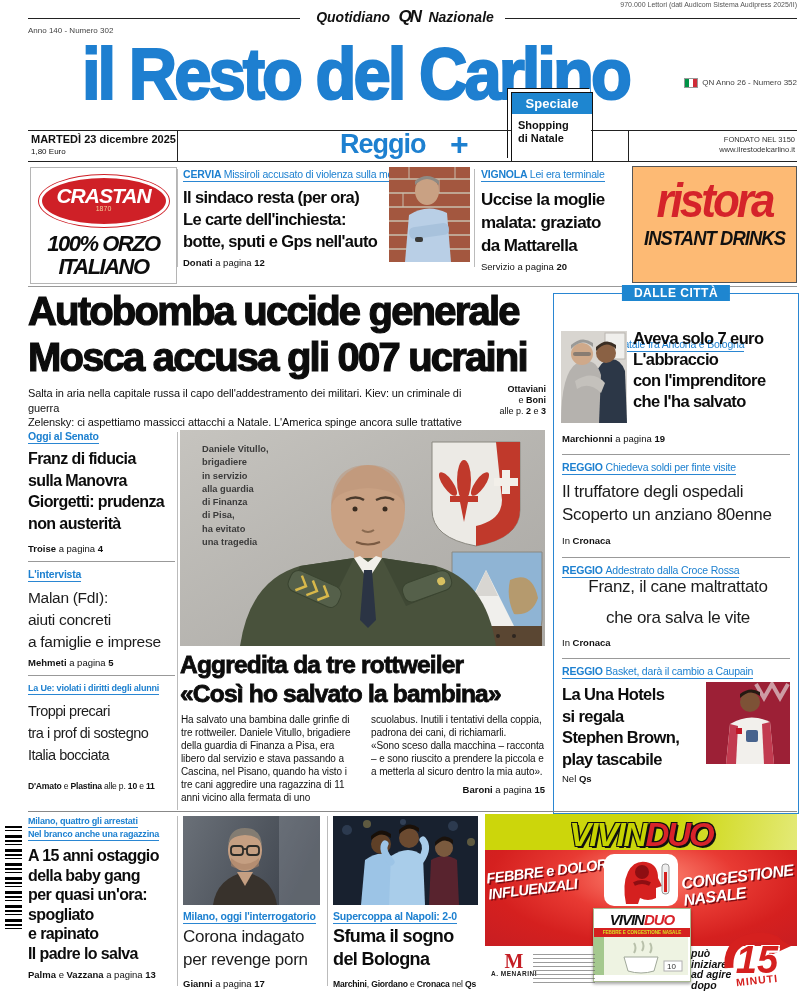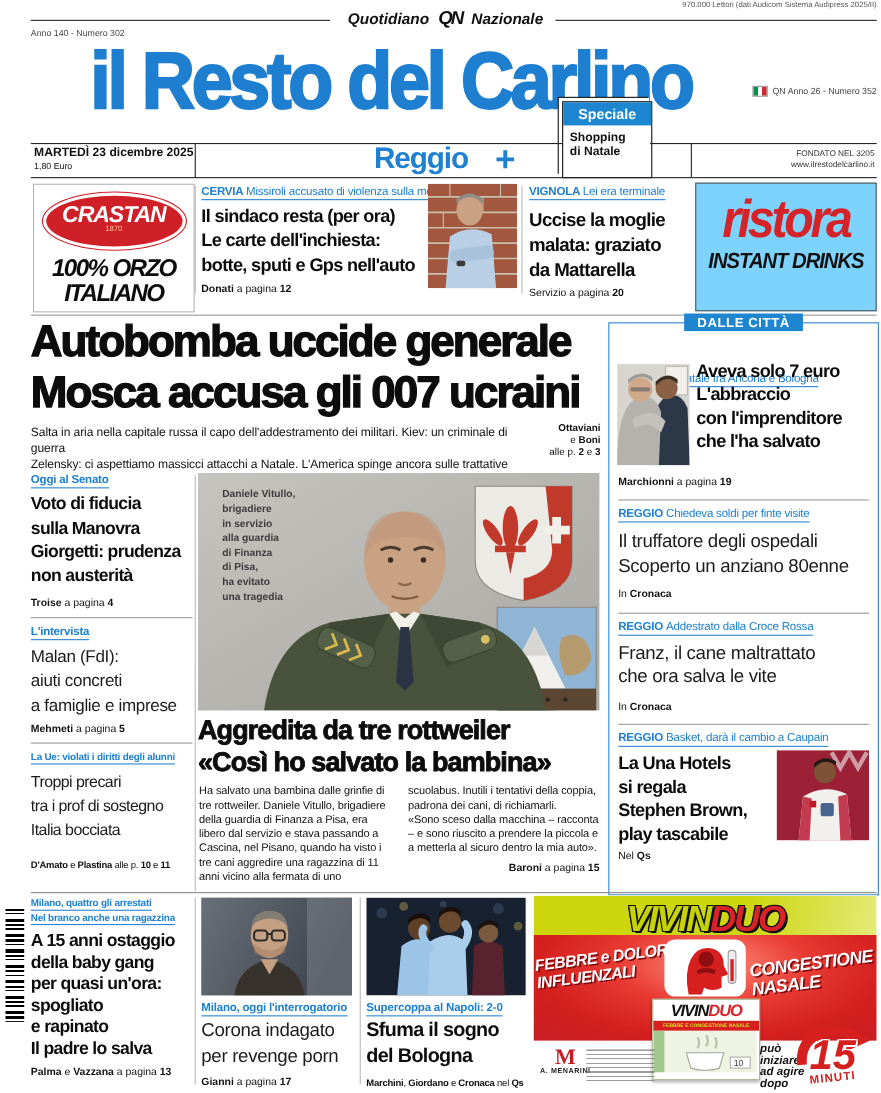--- a/index.html
+++ b/index.html
@@ -60,21 +60,21 @@
 
   <div class="abs rule-dark" style="left:28px;top:130px;width:483px;"></div>
   <div class="abs rule-dark" style="left:591px;top:130px;width:206px;"></div>
   <div class="abs rule-dark" style="left:28px;top:161px;width:769px;"></div>
   <div class="abs rule-v-dark" style="left:177px;top:130px;height:31px;"></div>
   <div class="abs rule-v-dark" style="left:628px;top:130px;height:31px;"></div>
   <div class="abs" style="left:31px;top:133px;font-size:11px;font-weight:700;">MARTEDÌ 23 dicembre 2025</div>
   <div class="abs" style="left:31px;top:147px;font-size:8px;">1,80 Euro</div>
   <div class="abs blue" style="left:340px;top:129px;font-size:27px;font-weight:700;letter-spacing:-1px;">Reggio</div>
   <div class="abs blue" style="left:450px;top:126px;font-size:32px;font-weight:700;">+</div>
-  <div class="abs" style="top:135px;right:6px;font-size:7.5px;color:#333;text-align:right;">FONDATO NEL 3205</div>
+  <div class="abs" style="top:135px;right:6px;font-size:7.5px;color:#333;text-align:right;">FONDATO NEL 3150</div>
   <div class="abs" style="top:145px;right:6px;font-size:7.5px;color:#333;text-align:right;">www.ilrestodelcarlino.it</div>
 
   <div class="abs adbox" style="left:30px;top:167px;width:145px;height:115px;">
     <div style="margin:7px auto 0;width:124px;height:46px;background:#cf2027;border-radius:50%;border:3px solid #fff;box-shadow:0 0 0 1px #cf2027;text-align:center;">
       <div style="font-size:21px;font-weight:700;font-style:italic;color:#fff;letter-spacing:-1px;margin-top:6px;">CRASTAN</div>
       <div style="font-size:7px;color:#f3cf9a;margin-top:-3px;">1870</div>
     </div>
     <div class="pre" style="margin-top:5px;text-align:center;font-size:22px;line-height:23px;font-weight:700;font-style:italic;letter-spacing:-1.5px;color:#0d0d0d;">100% ORZO
 ITALIANO</div>
   </div>
@@ -108,21 +108,21 @@
     <rect x="26" y="70" width="8" height="5" rx="2" fill="#3a3a38"></rect>
   </svg>
   <div class="abs rule-v" style="left:474px;top:169px;height:98px;"></div>
 
   <div class="abs k" style="left:481px;top:168px;"><span class="b">VIGNOLA </span><span>Lei era terminale</span></div>
   <div class="abs hl" style="left:481px;top:188px;width:150px;font-size:17px;line-height:23px;">Uccise la moglie
 malata: graziato
 da Mattarella</div>
   <div class="abs by" style="left:481px;top:261px;"><span>Servizio a pagina </span><span class="b">20</span></div>
 
-  <div class="abs" style="left:632px;top:166px;width:163px;height:115px;border:1px solid #555;background:#7dd3fc;text-align:center;">
+  <div class="abs" style="left:632px;top:166px;width:163px;height:115px;border:1px solid #555;background:#fdba74;text-align:center;">
     <div style="font-size:44px;font-weight:700;font-style:italic;color:#d5232a;letter-spacing:-3px;margin-top:8px;transform:scaleY(1.1);">ristora</div>
     <div style="font-size:20px;font-weight:700;font-style:italic;color:#111;letter-spacing:-1px;transform:scaleX(.92);margin-top:2px;">INSTANT DRINKS</div>
   </div>
   <div class="abs rule-h" style="left:28px;top:286px;width:769px;"></div>
 
   <div class="abs hl" style="left:28px;top:288px;font-size:40px;line-height:46px;letter-spacing:-1.8px;-webkit-text-stroke:1.2px #0c0c0c;">Autobomba uccide generale
 Mosca accusa gli 007 ucraini</div>
   <div class="abs pre" style="left:28px;top:386px;width:452px;font-size:11px;line-height:14.5px;letter-spacing:-0.1px;color:#111;">Salta in aria nella capitale russa il capo dell'addestramento dei militari. Kiev: un criminale di guerra
 Zelensky: ci aspettiamo massicci attacchi a Natale. L'America spinge ancora sulle trattative</div>
   <div class="abs by pre" style="left:474px;top:384px;width:72px;text-align:right;font-size:9px;line-height:11px;"><span class="b">Ottaviani</span><span>
@@ -152,21 +152,21 @@
     <div class="abs by" style="left:8px;top:139px;"><span class="b">Marchionni</span><span> a pagina </span><span class="b">19</span></div>
 
     <div class="abs rule-h" style="left:8px;top:160px;width:228px;"></div>
     <div class="abs k" style="left:8px;top:167px;"><span class="b">REGGIO </span><span>Chiedeva soldi per finte visite</span></div>
     <div class="abs hl light" style="left:8px;top:186px;width:232px;font-size:17px;line-height:23px;">Il truffatore degli ospedali
 Scoperto un anziano 80enne</div>
     <div class="abs by" style="left:8px;top:241px;"><span>In </span><span class="b">Cronaca</span></div>
 
     <div class="abs rule-h" style="left:8px;top:263px;width:228px;"></div>
     <div class="abs k" style="left:8px;top:270px;"><span class="b">REGGIO </span><span>Addestrato dalla Croce Rossa</span></div>
-    <div class="abs hl light" style="left:8px;top:289px;width:232px;font-size:17px;line-height:21px;">Franz, il cane maltrattato
+    <div class="abs hl light" style="left:8px;top:277px;width:232px;font-size:17px;line-height:31px;text-align:center;">Franz, il cane maltrattato
 che ora salva le vite</div>
     <div class="abs by" style="left:8px;top:343px;"><span>In </span><span class="b">Cronaca</span></div>
 
     <div class="abs rule-h" style="left:8px;top:364px;width:228px;"></div>
     <div class="abs k" style="left:8px;top:371px;"><span class="b">REGGIO </span><span>Basket, darà il cambio a Caupain</span></div>
     <div class="abs hl" style="left:8px;top:390px;width:144px;font-size:16.5px;line-height:21.5px;">La Una Hotels
 si regala
 Stephen Brown,
 play tascabile</div>
     <svg class="abs" style="left:152px;top:388px;" width="84" height="82" viewBox="0 0 84 82">
@@ -178,21 +178,21 @@
       <path d="M24,42 L20,82 L30,82 L32,44 Z" fill="#c23b50"></path>
       <path d="M64,40 L68,82 L58,82 L56,42 Z" fill="#c23b50"></path>
       <rect x="40" y="48" width="12" height="12" rx="2" fill="#2a4a7c" opacity=".85"></rect>
       <rect x="30" y="46" width="6" height="6" fill="#c01828"></rect>
     </svg>
     <div class="abs by" style="left:8px;top:479px;"><span>Nel </span><span class="b">Qs</span></div>
   </div>
 
   <div class="abs rule-v" style="left:177px;top:432px;height:378px;"></div>
   <div class="abs k" style="left:28px;top:430px;"><span class="b">Oggi al Senato</span></div>
-  <div class="abs hl" style="left:28px;top:448px;width:150px;font-size:16px;line-height:21.5px;">Voto di fiducia
+  <div class="abs hl" style="left:28px;top:448px;width:150px;font-size:16px;line-height:21.5px;">Franz di fiducia
 sulla Manovra
 Giorgetti: prudenza
 non austerità</div>
   <div class="abs by" style="left:28px;top:543px;"><span class="b">Troise</span><span> a pagina </span><span class="b">4</span></div>
   <div class="abs rule-h" style="left:28px;top:561px;width:147px;"></div>
   <div class="abs k" style="left:28px;top:568px;"><span class="b">L'intervista</span></div>
   <div class="abs hl light" style="left:28px;top:587px;width:152px;font-size:15.5px;line-height:22px;">Malan (FdI):
 aiuti concreti
 a famiglie e imprese</div>
   <div class="abs by" style="left:28px;top:657px;"><span class="b">Mehmeti</span><span> a pagina </span><span class="b">5</span></div>

